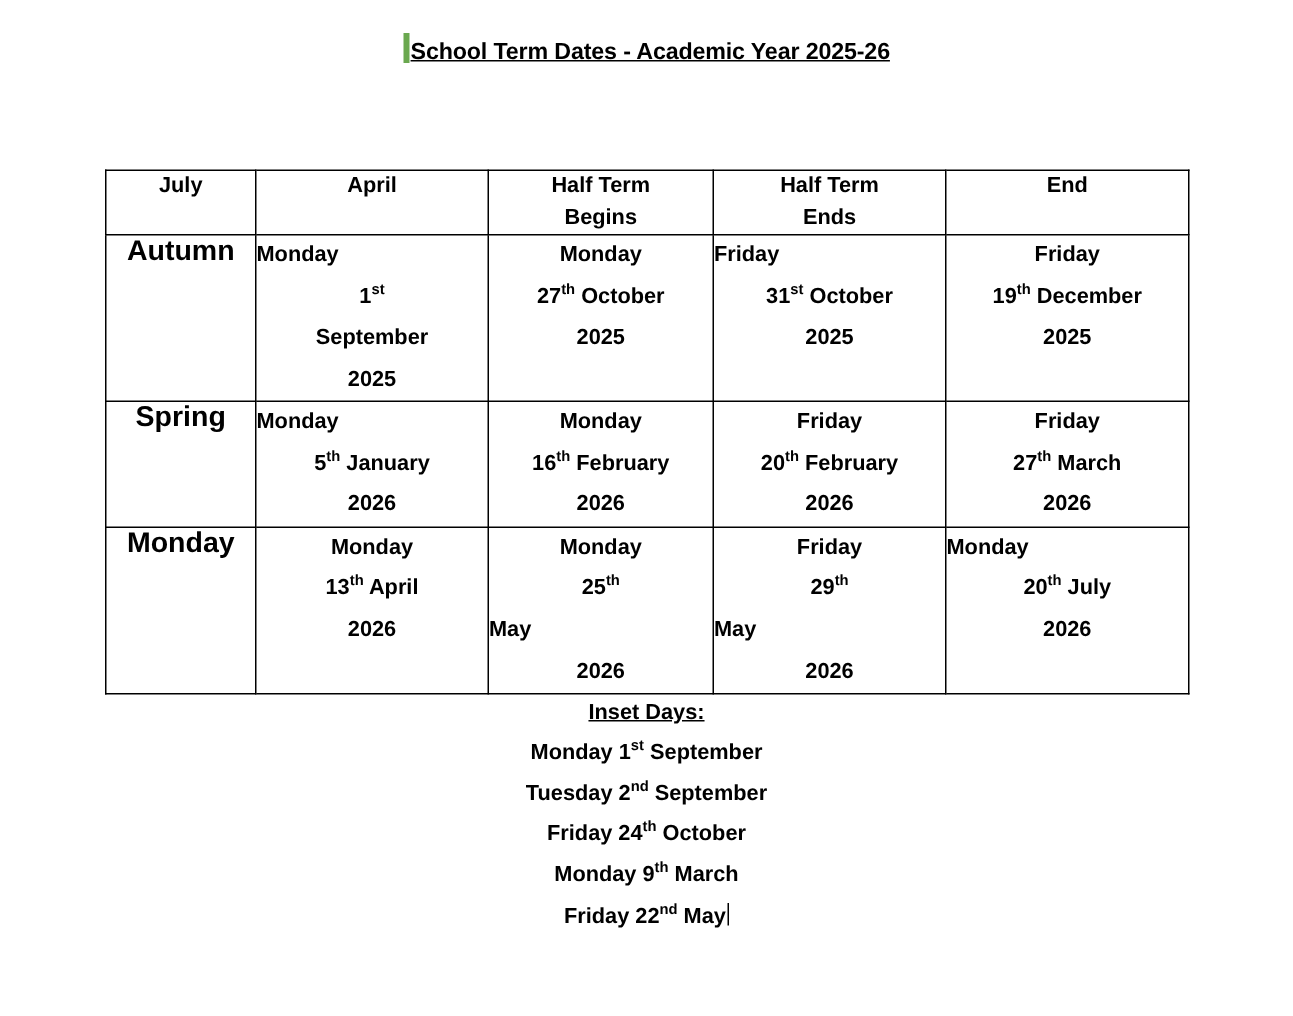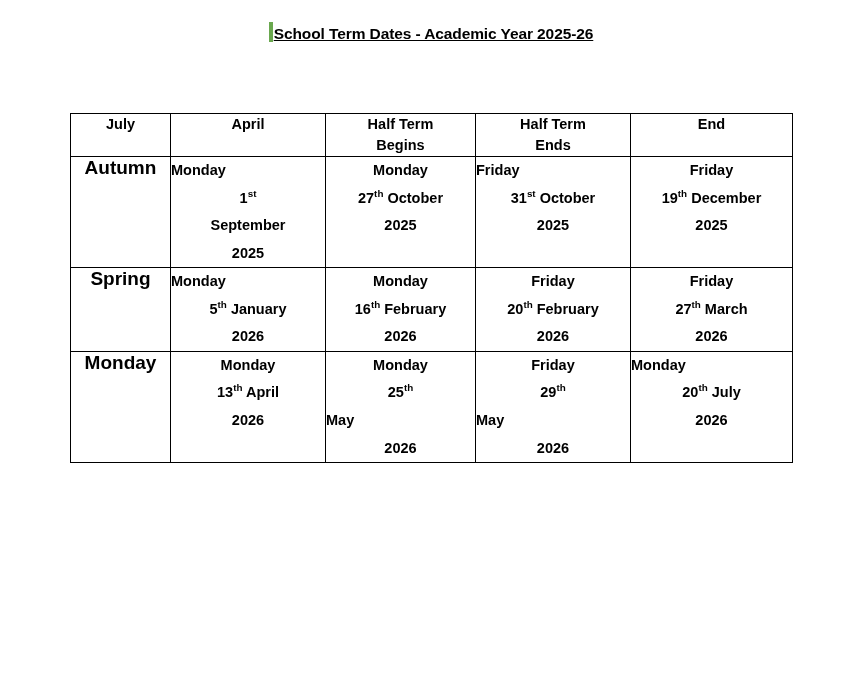--- a/index.html
+++ b/index.html
@@ -230,14 +230,22 @@
         </td>
         <td class="date-cell">
           <span class="ln al-left">Monday</span>
           <span class="ln al-center">20<sup>th</sup> July</span>
           <span class="ln al-center">2026</span>
         </td>
       </tr>
     </tbody>
   </table>
 
+  <div class="inset">
+    <div class="inset-heading">Inset Days:</div>
+    <div class="inset-line">Monday 1<sup>st</sup> September</div>
+    <div class="inset-line">Tuesday 2<sup>nd</sup> September</div>
+    <div class="inset-line">Friday 24<sup>th</sup> October</div>
+    <div class="inset-line">Monday 9<sup>th</sup> March</div>
+    <div class="inset-line last">Friday 22<sup>nd</sup> May<span class="text-caret"></span></div>
+  </div>
 
 </div>
 
 </body></html>

